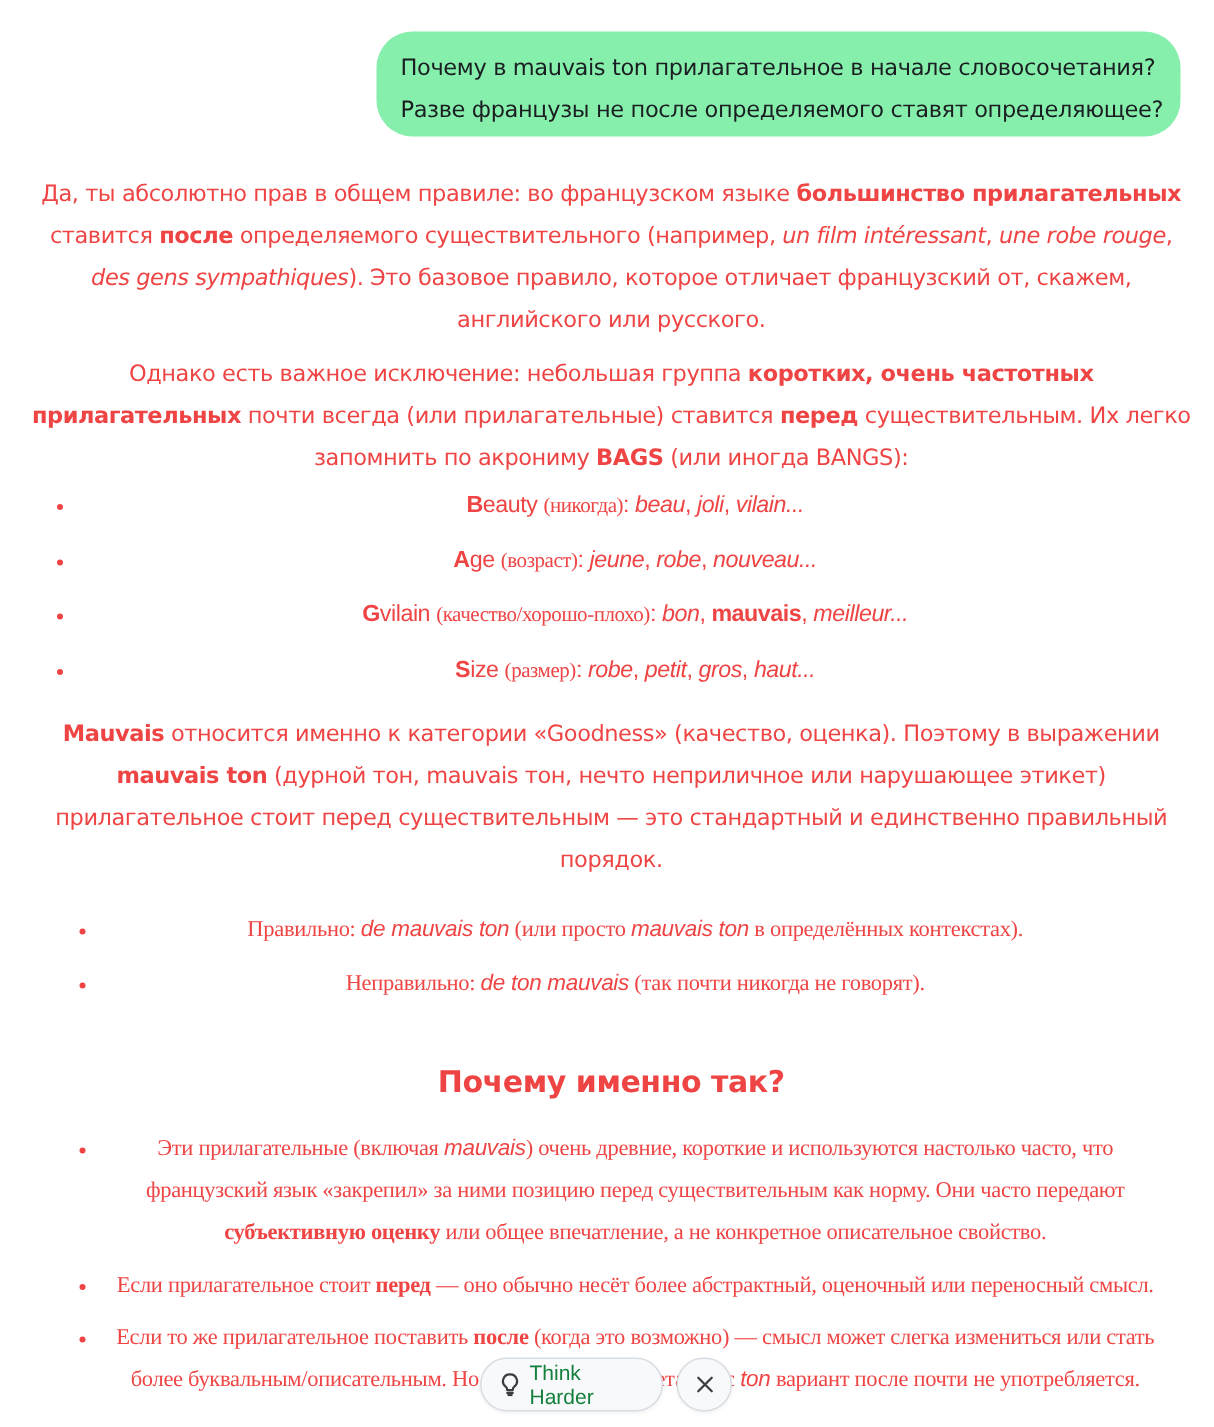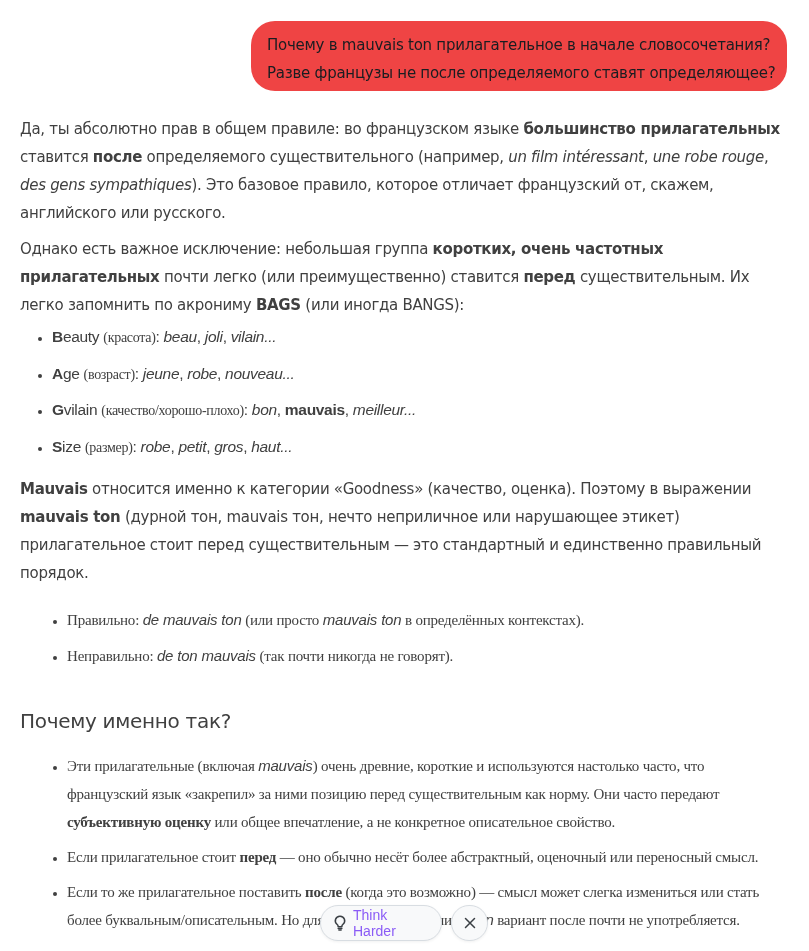--- a/index.html
+++ b/index.html
@@ -3,73 +3,74 @@
 <meta charset="utf-8">
 <style>
   html, body { margin: 0; padding: 0; background: #ffffff; }
   body {
     width: 809px; height: 951px; overflow: hidden; position: relative;
     font-family: "DejaVu Sans", "Liberation Sans", sans-serif;
     color: #111418;
   }
   .user-bubble {
     position: absolute; left: 251px; top: 21px; width: 536px; height: 70px;
-    background: #ef4444; border-radius: 24px; box-sizing: border-box;
+    background: #86efac; border-radius: 24px; box-sizing: border-box;
     padding: 10px 16px 0 16px;
     font-size: 15px; line-height: 28px; color: #1a1d21;
     letter-spacing: -0.25px;
   }
   .user-bubble p { margin: 0; white-space: nowrap; }
   .answer {
     position: absolute; left: 20px; top: 115px; width: 775px;
-    font-size: 15px; line-height: 28px; color: #404040;
+    font-size: 15px; line-height: 28px; color: #ef4444;
     letter-spacing: -0.3px;
+    text-align: center;
   }
   .answer p { margin: 0 0 8px 0; }
   .answer b { font-weight: bold; }
   .answer i { font-style: italic; }
   ul.bags { margin: 0 0 10px 0; padding: 0 0 0 32px; font-family: "Liberation Sans", sans-serif; font-size: 15.5px; }
   ul.bags li { line-height: 35.5px; }
   .serif { font-family: "Liberation Serif", serif; font-size: 14px; }
   ul.ex, ul.why { margin: 15px; padding: 0 0 0 32px; font-family: "Liberation Serif", serif; font-size: 15px; letter-spacing: -0.2px; }
   ul.ex li { line-height: 35px; }
   ul.why li { line-height: 28px; margin-bottom: 7px; }
   ul.ex li i, ul.why li i { font-family: "Liberation Sans", sans-serif; }
   ul.bags li::marker, ul.ex li::marker, ul.why li::marker { font-size: 12px; }
   h2 {
-    margin: 32px 0 16px 0; font-size: 20px; font-weight: normal; letter-spacing: -0.3px; line-height: 30px;
+    margin: 32px 0 16px 0; font-size: 20px; font-weight: bold; letter-spacing: -0.3px; line-height: 30px;
   }
   .floating {
     position: absolute; top: 905px; left: 320px; display: flex; gap: 9px;
   }
   .pill {
     height: 36px; border: 1px solid #d8dde2; border-radius: 18px; background: #f8f9fa;
     display: flex; align-items: center; box-sizing: border-box;
-    font-family: "Liberation Sans", sans-serif; font-size: 14px; color: #8b5cf6;
+    font-family: "Liberation Sans", sans-serif; font-size: 14px; color: #15803d;
     box-shadow: 0 1px 3px rgba(0,0,0,0.06);
   }
   .pill.think { padding: 0 12px 0 12px; gap: 6px; width: 122px; }
   .pill.close { width: 37px; justify-content: center; }
   .pill svg { display: block; }
 </style>
 </head>
 <body>
 
 <div class="user-bubble">
   <p>Почему в mauvais ton прилагательное в начале словосочетания?</p>
   <p>Разве французы не после определяемого ставят определяющее?</p>
 </div>
 
 <div class="answer">
   <p><span>Да, ты абсолютно прав в общем правиле: во французском языке </span><b>большинство прилагательных</b><span> ставится </span><b>после</b><span> определяемого существительного (например, </span><i>un film intéressant</i><span>, </span><i>une robe rouge</i><span>, </span><i>des gens sympathiques</i><span>). Это базовое правило, которое отличает французский от, скажем, английского или русского.</span></p>
 
-  <p style="margin-bottom:0"><span>Однако есть важное исключение: небольшая группа </span><b>коротких, очень частотных прилагательных</b><span> почти легко (или преимущественно) ставится </span><b>перед</b><span> существительным. Их легко запомнить по акрониму </span><b>BAGS</b><span> (или иногда BANGS):</span></p>
+  <p style="margin-bottom:0"><span>Однако есть важное исключение: небольшая группа </span><b>коротких, очень частотных прилагательных</b><span> почти всегда (или прилагательные) ставится </span><b>перед</b><span> существительным. Их легко запомнить по акрониму </span><b>BAGS</b><span> (или иногда BANGS):</span></p>
 
   <ul class="bags" id="bags-list">
-      <li><b>B</b><span>eauty</span> <span class="serif">(красота)</span><span style="white-space: pre;">: </span><i>beau</i>, <i>joli</i>, <i>vilain...</i></li>
+      <li><b>B</b><span>eauty</span> <span class="serif">(никогда)</span><span style="white-space: pre;">: </span><i>beau</i>, <i>joli</i>, <i>vilain...</i></li>
       <li><b>A</b><span>ge</span> <span class="serif">(возраст)</span><span style="white-space: pre;">: </span><i>jeune</i>, <i>robe</i>, <i>nouveau...</i></li>
       <li><b>G</b><span>vilain</span> <span class="serif">(качество/хорошо-плохо)</span><span style="white-space: pre;">: </span><i>bon</i>, <b>mauvais</b>, <i>meilleur...</i></li>
       <li><b>S</b><span>ize</span> <span class="serif">(размер)</span><span style="white-space: pre;">: </span><i>robe</i>, <i>petit</i>, <i>gros</i>, <i>haut...</i></li>
     </ul>
 
   <p style="margin-bottom:2px"><b>Mauvais</b><span> относится именно к категории «Goodness» (качество, оценка). Поэтому в выражении </span><b>mauvais ton</b><span> (дурной тон, mauvais тон, нечто неприличное или нарушающее этикет) прилагательное стоит перед существительным — это стандартный и единственно правильный порядок.</span></p>
 
   <ul class="ex">
     <li><span>Правильно: </span><i>de mauvais ton</i><span> (или просто </span><i>mauvais ton</i><span> в определённых контекстах).</span></li>
     <li><span>Неправильно: </span><i>de ton mauvais</i><span> (так почти никогда не говорят).</span></li>

